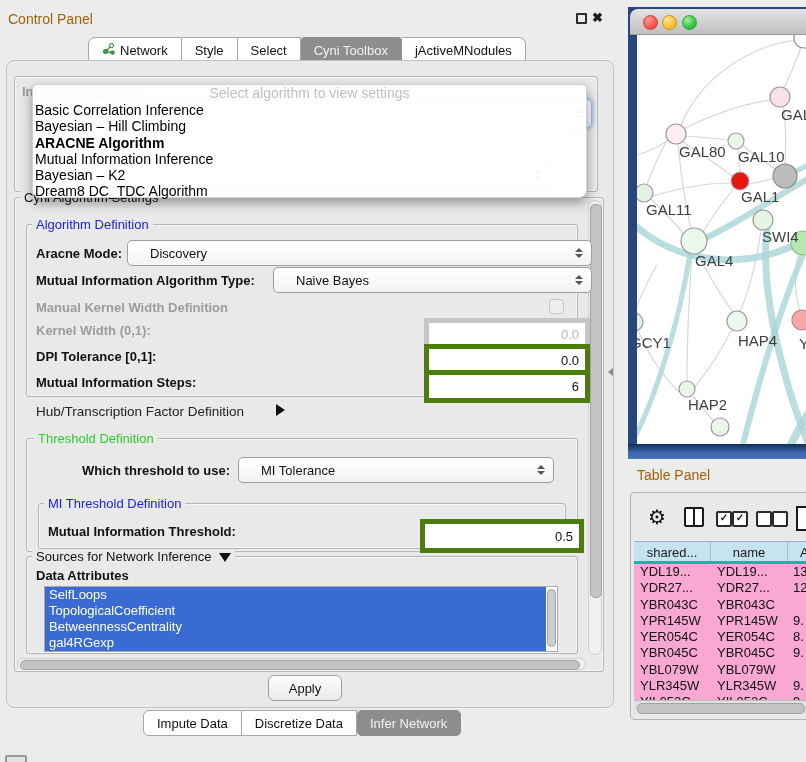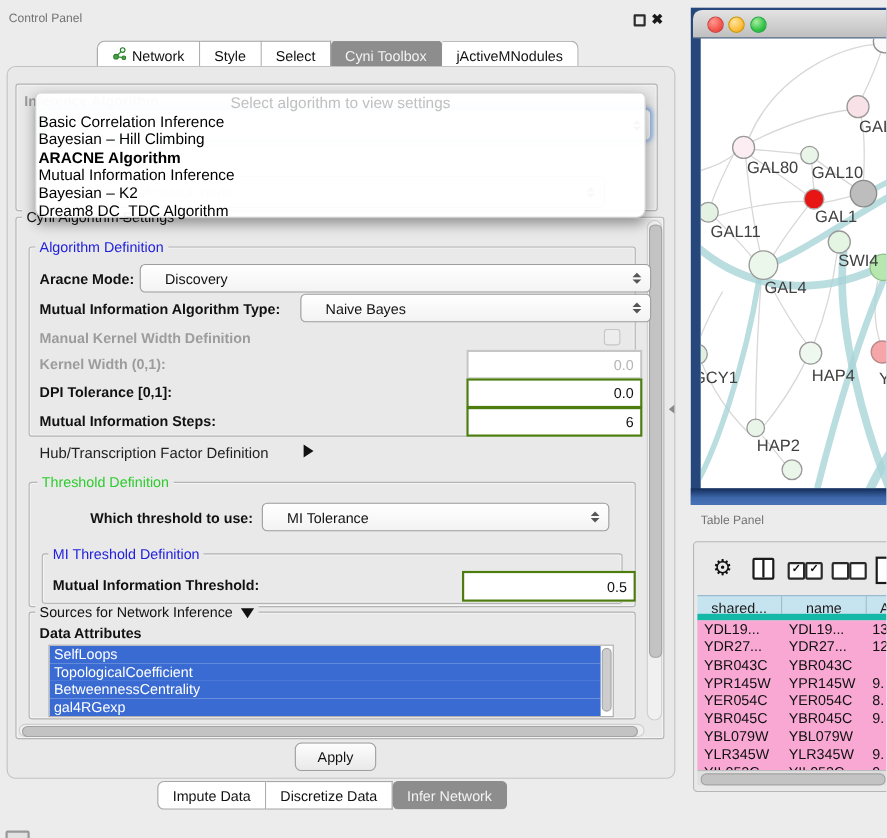--- a/index.html
+++ b/index.html
@@ -1,20 +1,20 @@
 <!DOCTYPE html>
 <html><head>
 <meta charset="utf-8">
 <style>
   html,body{margin:0;padding:0;background:#ececec;}
   .page{position:relative;width:806px;height:762px;overflow:hidden;background:#ececec;
         font-family:"Liberation Sans",sans-serif;color:#111;}
   .abs{position:absolute;box-sizing:border-box;}
   
-  .cp-title{font-size:11px;color:#737373;}
+  .cp-title{font-size:14px;color:#a16207;}
   .win-float{width:11px;height:11px;border:2px solid #2c2c2c;border-radius:1px;background:#ececec;}
   .win-close{font-size:13px;font-weight:bold;color:#1a1a1a;line-height:13px;}
   .tabbar{display:flex;align-items:stretch;height:23px;}
   .tab{display:flex;align-items:center;gap:5px;padding:12px 13px;font-size:13px;background:#fff;
        border:1px solid #a6a6a6;border-left:none;color:#111;}
   .tab:first-child{border-left:1px solid #a6a6a6;border-radius:7px 0 0 0;}
   .tab:last-child{border-radius:0 7px 0 0;}
   .tab.sel{background:#8d8d8d;color:#f2f2f2;border-color:#8d8d8d;border-radius:4px;}
   .btabbar .tab:first-child{border-radius:6px 0 0 6px;}
   .btabbar .tab:last-child{border-radius:0 6px 6px 0;}
@@ -27,21 +27,21 @@
   .lbl{position:absolute;font-size:13px;font-weight:bold;color:#111;white-space:nowrap;}
   .lbl.dis{color:#9c9c9c;}
   .lbl.norm{font-weight:normal;color:#222;}
   .combo{position:absolute;display:flex;align-items:center;background:linear-gradient(#ffffff,#f3f3f3);
          border:1px solid #9e9e9e;border-radius:5px;font-size:13px;padding-left:22px;color:#111;}
   .combo .grow{flex:1;}
   .spin{width:8px;margin-right:8px;display:flex;flex-direction:column;align-items:center;gap:2px;}
   .spin i{display:block;width:0;height:0;border-left:4px solid transparent;border-right:4px solid transparent;}
   .spin .up{border-bottom:4px solid #555;}
   .spin .dn{border-top:4px solid #555;}
-  .field{position:absolute;background:#fff;border:2px solid #4d7c0f;font-size:13px;color:#111;
+  .field{position:absolute;background:#fff;border:5px solid #4d7c0f;font-size:13px;color:#111;
          display:flex;align-items:center;justify-content:flex-end;padding:0 6px;}
   .field.dis{border-color:#c6c6c6;color:#b4b4b4;}
   .tri-r{display:inline-block;width:0;height:0;border-top:6px solid transparent;border-bottom:6px solid transparent;border-left:9px solid #111;}
   .tri-d{display:inline-block;width:0;height:0;border-left:6px solid transparent;border-right:6px solid transparent;border-top:9px solid #111;}
   .src-list{position:absolute;background:#fff;border:1px solid #a8a8a8;overflow:hidden;}
   .src-item{height:16px;line-height:16px;font-size:13px;color:#fff;padding-left:4px;}
   .btn{position:absolute;display:flex;align-items:center;justify-content:center;font-size:13px;
        background:linear-gradient(#fdfdfd,#e9e9e9);border:1px solid #9f9f9f;border-radius:6px;color:#111;}
   .sb-v{background:#f0f0f0;border:1px solid #cfcfcf;border-radius:7px;}
   .sb-th{position:absolute;background:#c3c3c3;border:1px solid #a3a3a3;border-radius:5px;}
@@ -61,21 +61,21 @@
   .net-canvas{background:#fff;overflow:hidden;}
   .blue-band{background:linear-gradient(#122c58,#3c66a8 55%,#4a74b8);}
   
   .tp-win{background:#e9e9e9;border:1px solid #b6b6b6;border-radius:4px;}
   .gear{font-size:20px;color:#111;line-height:20px;}
   .split-ic{width:20px;height:20px;border:2px solid #1a1a1a;border-radius:2px;position:relative;background:#fff;}
   .split-ic::after{content:"";position:absolute;left:7px;top:0;width:2px;height:16px;background:#1a1a1a;}
   .cb{position:absolute;width:12px;height:12px;border:2px solid #2a2a2a;border-radius:2px;background:#fff;
       font-size:10px;line-height:10px;text-align:center;font-weight:bold;color:#111;}
   .page-ic{position:absolute;width:17px;height:21px;border:2px solid #1a1a1a;background:#fff;}
-  .tbl-head{display:grid;grid-template-columns:77px 77px 1fr;background:#c6e3f0;border-top:1px solid #93b5c6;border-bottom:6px solid #14b8a6;}
+  .tbl-head{display:grid;grid-template-columns:77px 77px 1fr;background:#c6e3f0;border-top:1px solid #93b5c6;border-bottom:3px solid #14b8a6;}
   .tbl-head .hc{font-size:13px;color:#1a1a1a;text-align:center;line-height:22px;border-right:1px solid #9fbccB;
                 border-right:1px solid #9fbcca;overflow:hidden;white-space:nowrap;}
   .tbl-body{background:#f9a8d4;overflow:hidden;}
   .trow{display:grid;grid-template-columns:77px 77px 1fr;height:16.3px;line-height:16.3px;font-size:13px;color:#111;}
   .trow span{overflow:hidden;white-space:nowrap;padding-left:6px;}
   .sb-h{background:#e0e0e0;border-top:1px solid #bdbdbd;}
   .divider-arrow{width:0;height:0;border-top:4px solid transparent;border-bottom:4px solid transparent;border-right:5px solid #8a8a8a;}
   .corner-ic{border:2px solid #989898;background:#e2e2e2;border-radius:2px;}
 </style>
 </head>

